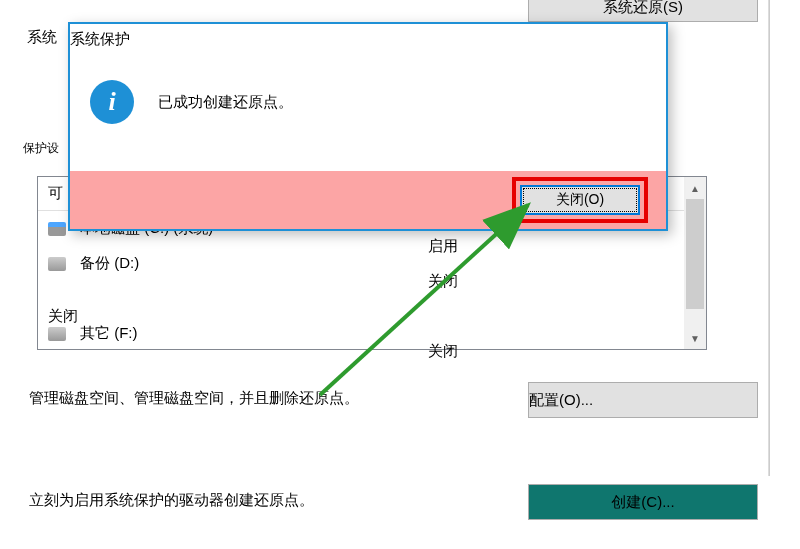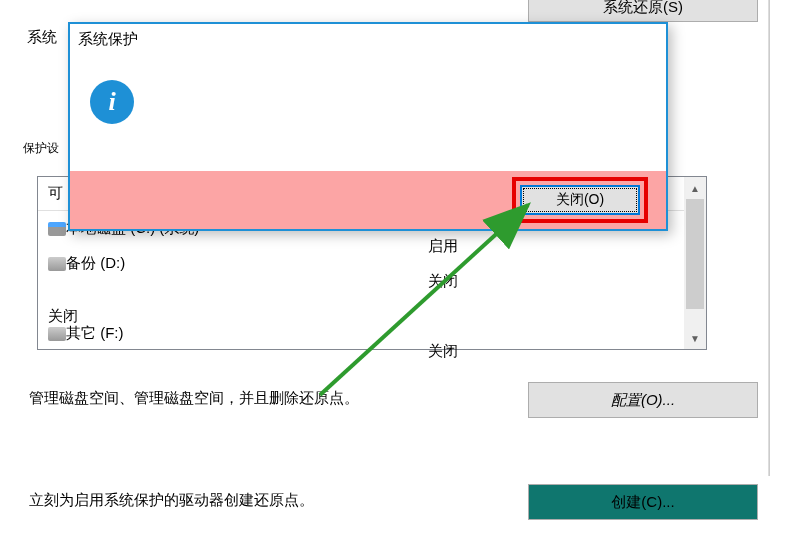--- a/index.html
+++ b/index.html
@@ -84,21 +84,21 @@
     .drive-row {
       height: 35px;
       display: flex;
       align-items: center;
       padding-left: 10px;
       font-size: 15px;
     }
     .drive-row .drive-col1 {
       display: flex;
       align-items: center;
-      gap: 0;
+      gap: 14px;
     }
     .drive-icon {
       width: 18px;
       height: 14px;
       flex-shrink: 0;
     }
     .drive-icon-os {
       background: linear-gradient(to bottom, #4da6ff 0%, #4da6ff 35%, #999 35%, #999 100%);
       border-radius: 2px;
     }
@@ -150,22 +150,21 @@
     }
     .config-btn {
       position: absolute;
       right: 10px;
       top: 382px;
       width: 230px;
       height: 36px;
       background: #e1e1e1;
       border: 1px solid #adadad;
       font-size: 15px;
-      text-align: center;
-      font-style: italic;
+      text-align: left;
     }
     .create-btn {
       position: absolute;
       right: 10px;
       top: 484px;
       width: 230px;
       height: 36px;
       background: #0f766e;
       border: 1px solid #adadad;
       font-size: 15px;
@@ -175,21 +174,21 @@
       position: absolute;
       left: 68px;
       top: 22px;
       width: 600px;
       height: 209px;
       background: #fff;
       border: 2px solid #1e90d6;
       box-shadow: 4px 4px 12px rgba(0,0,0,0.25);
     }
     .dialog-title {
-      padding: 6px 10px 3px 8px;
+      padding: 6px 10px 3px 0;
       font-size: 15px;
       background: #fff;
     }
     .dialog-body {
       display: flex;
       align-items: center;
       gap: 24px;
       padding: 28px 20px 16px 20px;
     }
     .info-icon {
@@ -293,20 +292,21 @@
 
     <div class="below-text-2">立刻为启用系统保护的驱动器创建还原点。</div>
     <button class="create-btn">创建(C)...</button>
   </div>
 </div>
 
 <div class="dialog">
   <div class="dialog-title">系统保护</div>
   <div class="dialog-body">
     <div class="info-icon">i</div>
+    <div class="dialog-msg">已成功创建还原点。</div>
   </div>
   <div class="dialog-footer">
     <div class="highlight-box">
       <button class="close-btn">关闭(O)</button>
     </div>
   </div>
 </div>
 
 <svg class="arrow-annotation" width="260" height="220">
   <defs>

